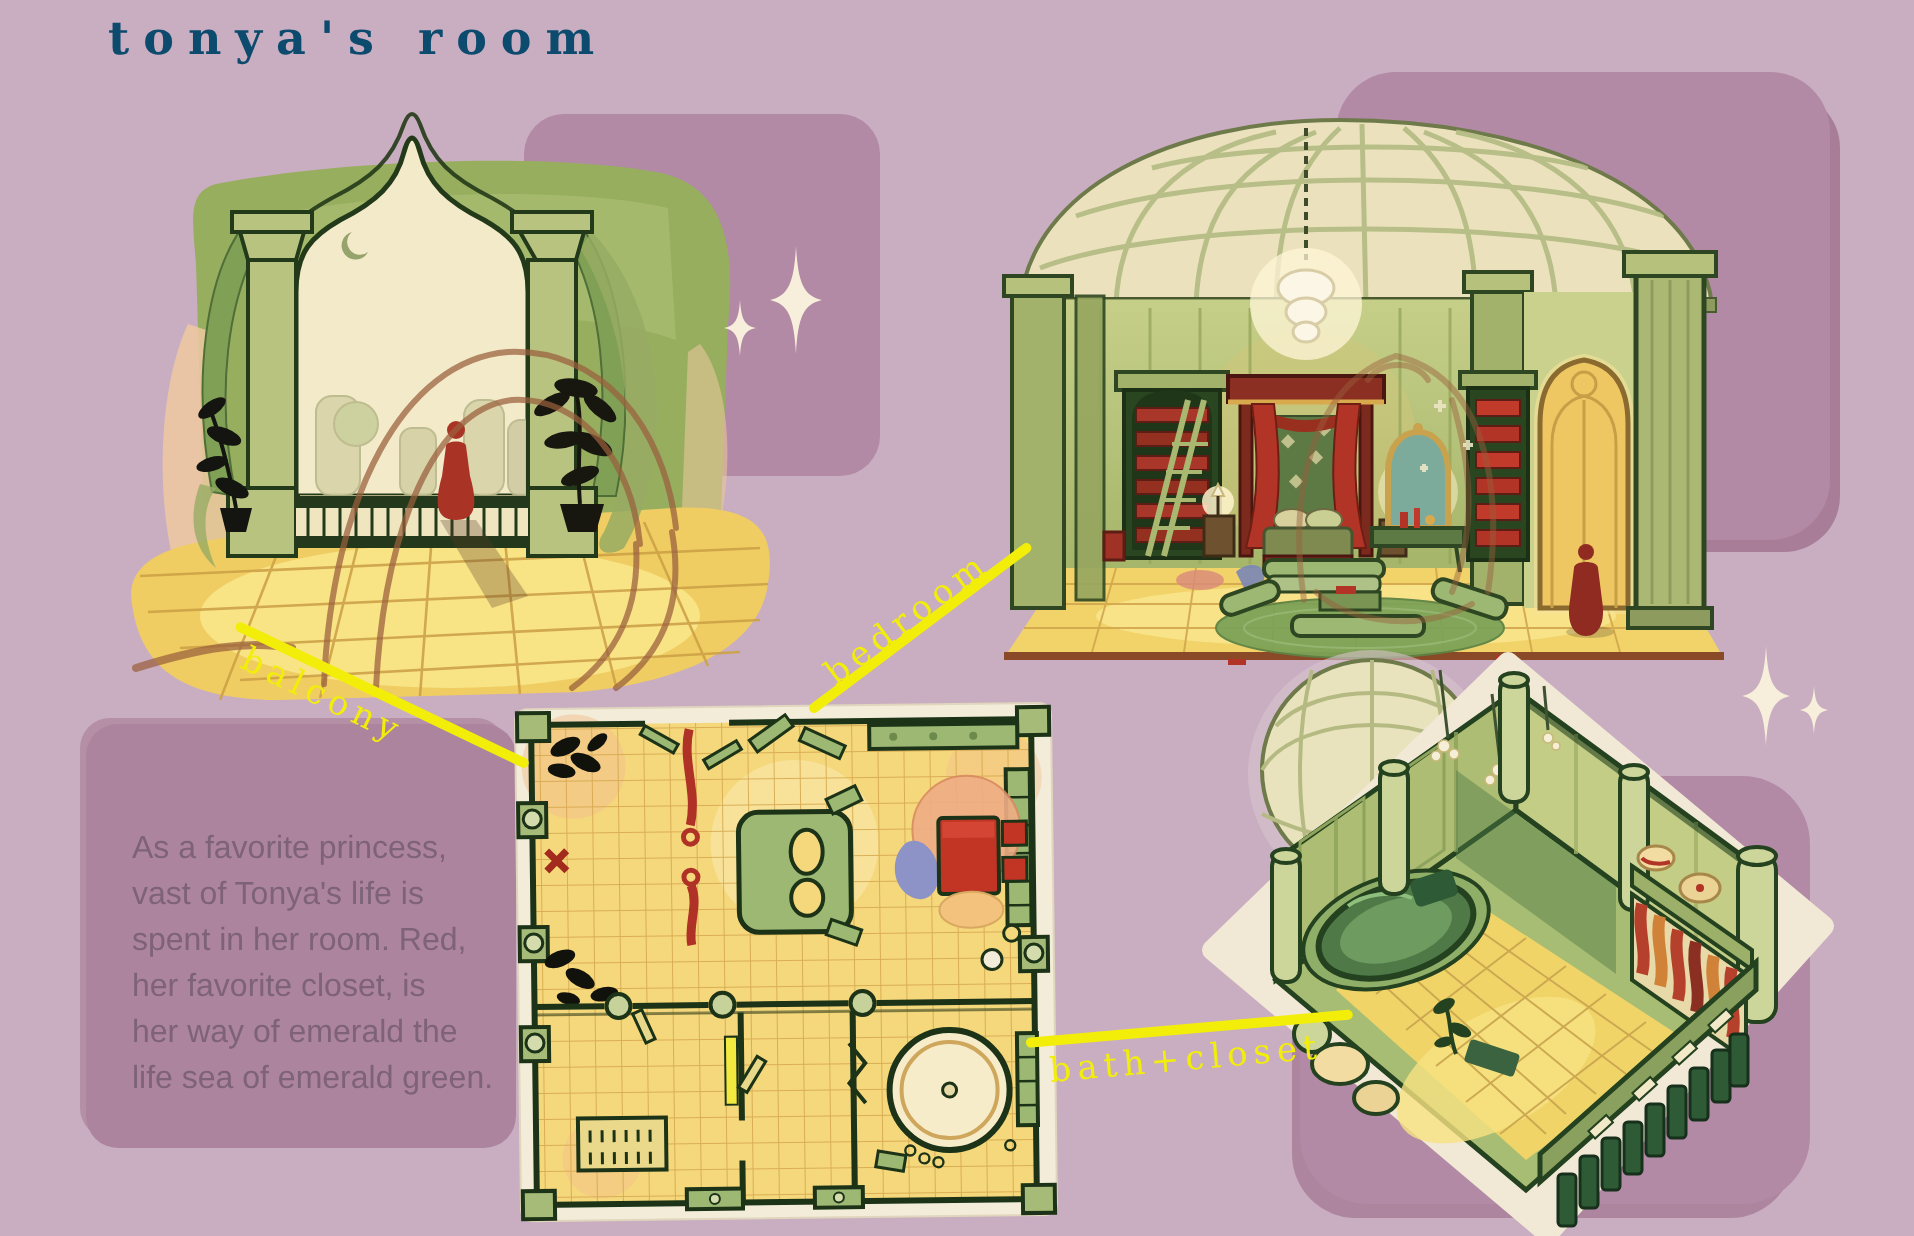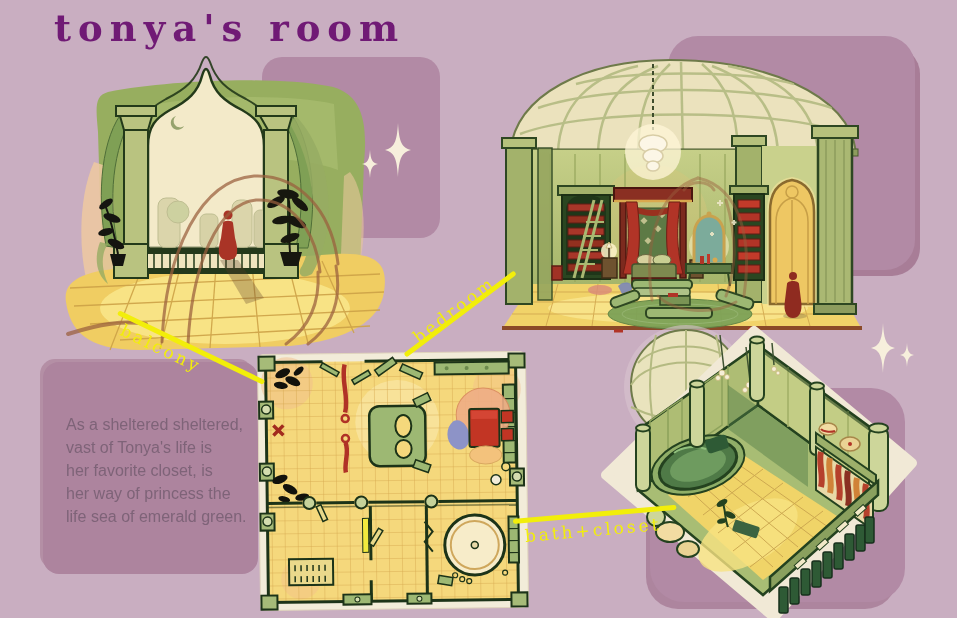--- a/index.html
+++ b/index.html
@@ -8,21 +8,21 @@
   .backdrop{position:absolute;background:#b28aa5;}
   #bd-tl{left:262px;top:57px;width:178px;height:181px;border-radius:20px;}
   #bd-tr{left:668px;top:36px;width:247px;height:234px;border-radius:30px;
          box-shadow:7px 8px 0 -2px rgba(140,85,116,.55);}
   #bd-text{left:43px;top:362px;width:215px;height:212px;border-radius:16px;background:#ad849e;
            box-shadow:-4px -4px 0 -1px rgba(140,85,116,.35);}
   #bd-br{left:650px;top:388px;width:255px;height:214px;border-radius:34px;
          box-shadow:-6px 9px 0 -2px rgba(140,85,116,.45);}
   .art{position:absolute;}
   #page-title{position:absolute;left:54px;top:6px;margin:0;font-family:"DejaVu Serif",serif;
-        font-size:37px;font-weight:600;letter-spacing:7px;color:#701a75;}
+        font-size:23px;font-weight:600;letter-spacing:7px;color:#0c4a6e;}
   .desc{position:absolute;left:66px;top:413px;width:190px;color:#7e6378;
         font-size:16px;line-height:23px;font-weight:400;}
   .yline{position:absolute;height:5px;background:#f2ee0a;border-radius:3px;
          transform-origin:0 50%;z-index:6;}
   #line-balcony{left:118px;top:310px;width:162px;transform:rotate(25.6deg);}
   #line-bedroom{left:405px;top:353px;width:138px;transform:rotate(-37deg);}
   #line-bath{left:513px;top:519px;width:164px;transform:rotate(-5deg);}
   .callout{position:absolute;font-family:"DejaVu Serif",serif;font-size:17px;
            color:#f2ee0a;letter-spacing:3px;transform-origin:0 0;z-index:7;white-space:nowrap;}
   #lbl-balcony{left:126px;top:320px;transform:rotate(26deg);}
@@ -575,24 +575,25 @@
       <ellipse cx="144" cy="178" rx="6" ry="3" transform="rotate(-30 144 178)"></ellipse>
       <ellipse cx="152" cy="190" rx="6" ry="3" transform="rotate(25 152 190)"></ellipse>
       <ellipse cx="144" cy="196" rx="5" ry="2.5" transform="rotate(-15 144 196)"></ellipse>
       <rect x="155" y="198" width="26" height="12" rx="2" transform="rotate(18 168 204)" fill="#3c6340"></rect>
     </g>
   </svg>
 
   <h1 id="page-title">tonya's room</h1>
 
   <div class="desc">
-    <div>As a sheltered sheltered,</div>
+    <div>As a favorite princess,</div>
     <div>vast of Tonya's life is</div>
+    <div>spent in her room. Red,</div>
     <div>her favorite closet, is</div>
-    <div>her way of princess the</div>
+    <div>her way of emerald the</div>
     <div>life sea of emerald green.</div>
   </div>
 
   <svg class="sparkle" style="left:352px;top:112px;" width="70" height="80" viewBox="0 0 70 80">
     <path d="M0,-1 C0.08,-0.3 0.3,-0.08 1,0 C0.3,0.08 0.08,0.3 0,1 C-0.08,0.3 -0.3,0.08 -1,0 C-0.3,-0.08 -0.08,-0.3 0,-1 Z" transform="translate(46,38) scale(13,27)" fill="#f7efdc"></path>
     <path d="M0,-1 C0.08,-0.3 0.3,-0.08 1,0 C0.3,0.08 0.08,0.3 0,1 C-0.08,0.3 -0.3,0.08 -1,0 C-0.3,-0.08 -0.08,-0.3 0,-1 Z" transform="translate(18,52) scale(8,14)" fill="#f7efdc"></path>
   </svg>
   <svg class="sparkle" style="left:855px;top:315px;" width="80" height="70" viewBox="0 0 80 70">
     <path d="M0,-1 C0.08,-0.3 0.3,-0.08 1,0 C0.3,0.08 0.08,0.3 0,1 C-0.08,0.3 -0.3,0.08 -1,0 C-0.3,-0.08 -0.08,-0.3 0,-1 Z" transform="translate(28,33) scale(12,25)" fill="#f7efdc"></path>
     <path d="M0,-1 C0.08,-0.3 0.3,-0.08 1,0 C0.3,0.08 0.08,0.3 0,1 C-0.08,0.3 -0.3,0.08 -1,0 C-0.3,-0.08 -0.08,-0.3 0,-1 Z" transform="translate(52,40) scale(7,12)" fill="#f7efdc"></path>

